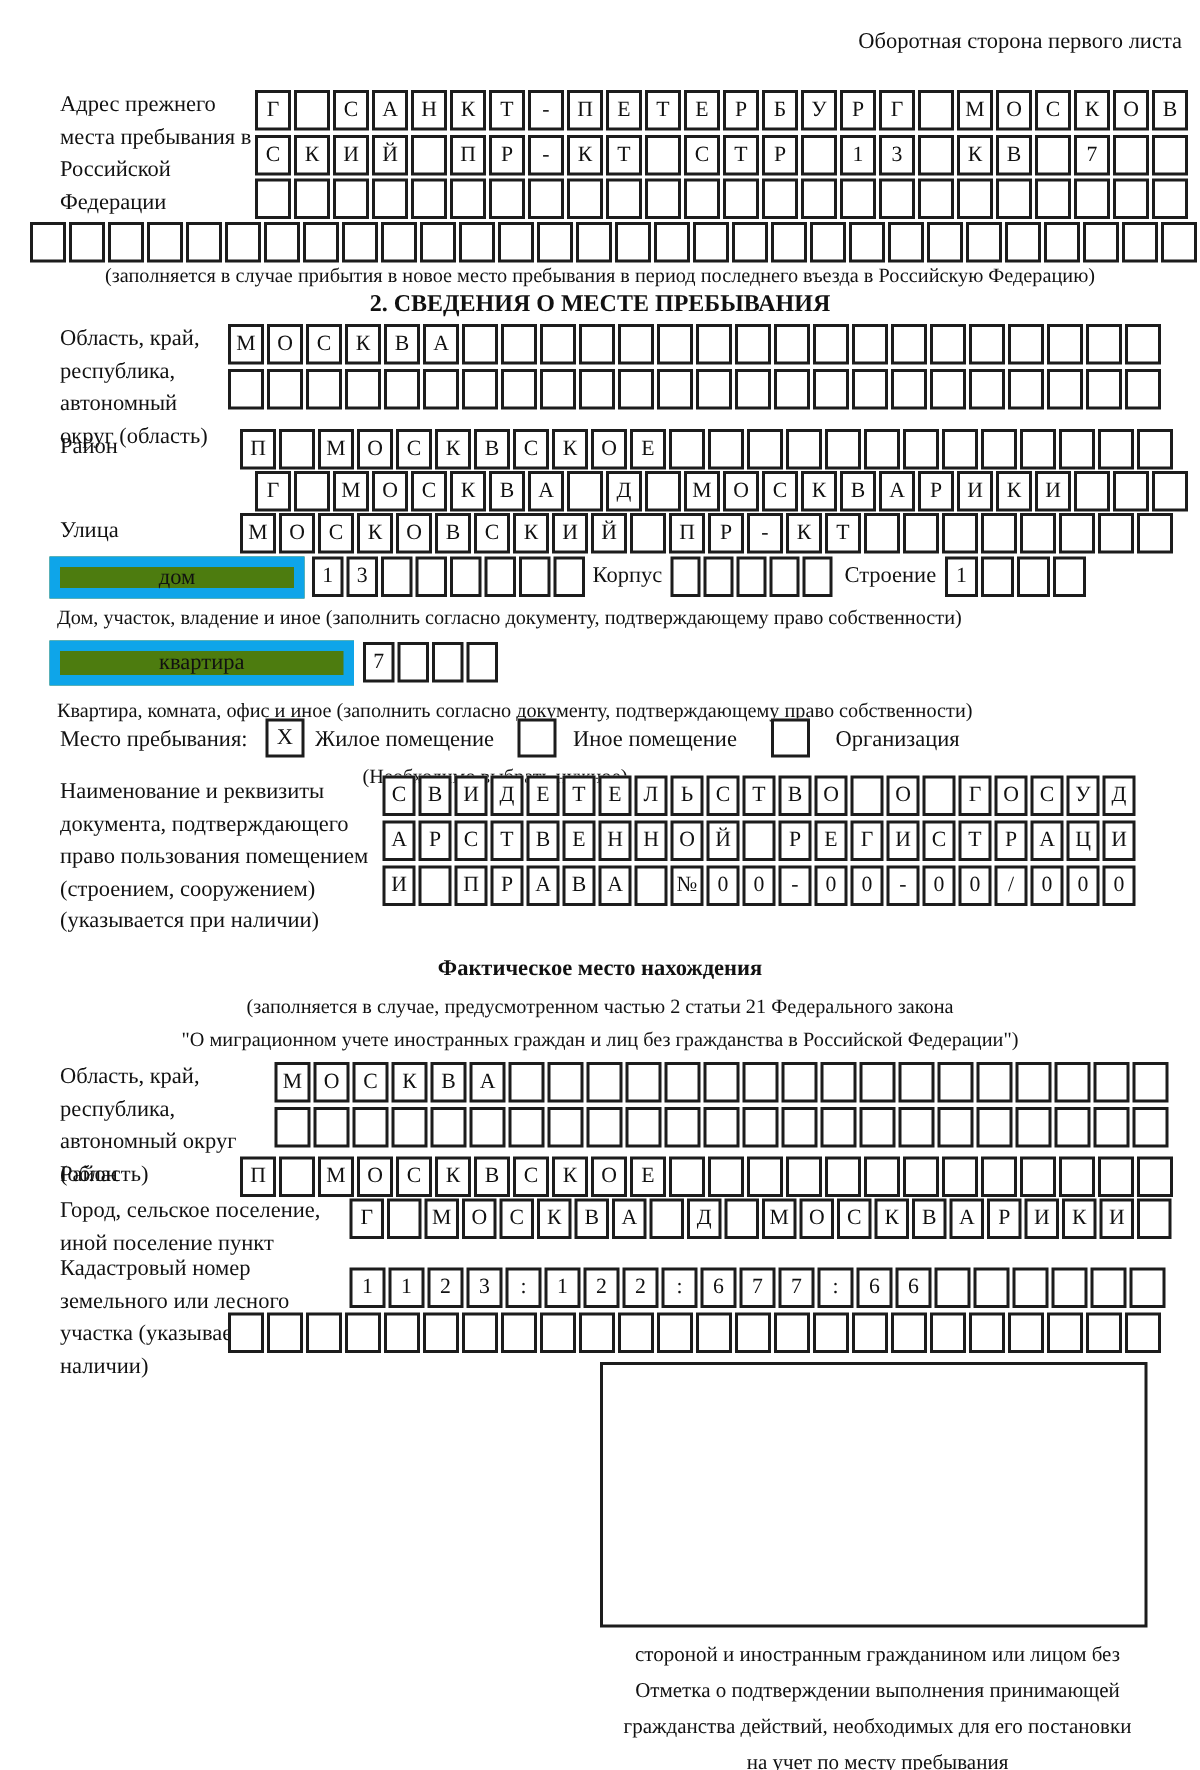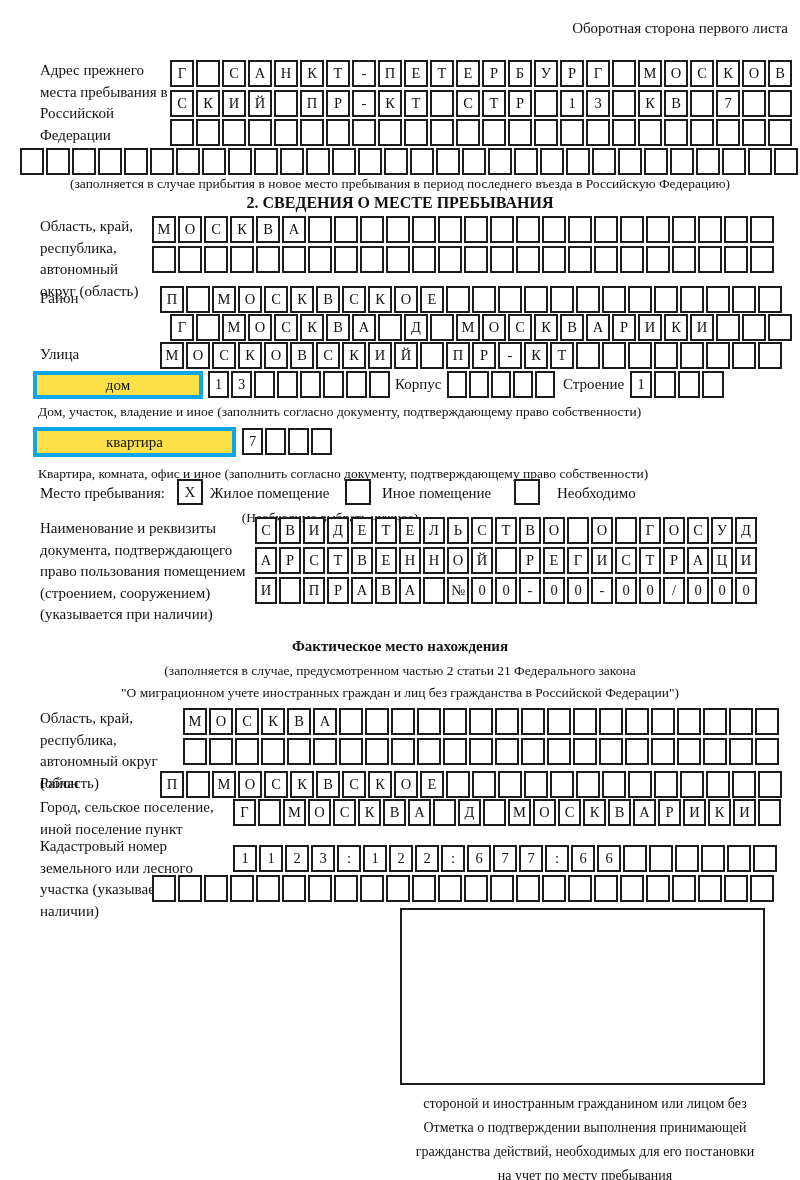--- a/index.html
+++ b/index.html
@@ -11,21 +11,21 @@
   .ttl{font-weight:bold;font-size:16px;text-align:center;width:800px;}
   .ctr{text-align:center;width:800px;}
   .cellrow{position:absolute;display:flex;}
   .cell{box-sizing:border-box;flex:none;width:24px;height:27px;margin-right:2px;
         border:2px solid #1c1c1c;display:inline-flex;align-items:center;justify-content:center;
         font-size:14.5px;background:#fff;}
   .p23 .cell{width:21px;}
   .p22 .cell{width:20px;}
   .p24s .cell{width:22px;}
   .p25 .cell{width:23px;}
-  .widebox{box-sizing:border-box;position:absolute;border:4px solid #0ea5e9;background:#fde047;
+  .widebox{box-sizing:border-box;position:absolute;border:7px solid #0ea5e9;background:#4d7c0f;
         display:flex;align-items:center;justify-content:center;font-size:15px;}
   .cb{box-sizing:border-box;position:absolute;width:26px;height:26px;border:2px solid #1c1c1c;
         display:flex;align-items:center;justify-content:center;font-size:15px;background:#fff;}
   .stampbox{box-sizing:border-box;position:absolute;border:2px solid #1c1c1c;background:#fff;}
   .stampline{font-size:14px;line-height:24px;text-align:center;}
 </style>
 </head>
 <body>
 
 <div class="page">
@@ -320,21 +320,21 @@
       <span class="cell"></span>
     </div>
   <div class="abs cap" style="top:466px;left:38px;">Квартира, комната, офис и иное (заполнить согласно документу, подтверждающему право собственности)</div>
 
   <div class="abs lbl" style="top:483px;left:40px;">Место пребывания:</div>
   <div class="cb" style="left:177px;top:479px;">X</div>
   <div class="abs lbl" style="top:483px;left:210px;">Жилое помещение</div>
   <div class="cb" style="left:345px;top:479px;"></div>
   <div class="abs lbl" style="top:483px;left:382px;">Иное помещение</div>
   <div class="cb" style="left:514px;top:479px;"></div>
-  <div class="abs lbl" style="top:483px;left:557px;">Необходимо</div>
+  <div class="abs lbl" style="top:483px;left:557px;">Организация</div>
   <div class="abs cap" style="top:510px;left:0;width:660px;text-align:center;">(Необходимо выбрать нужное)</div>
 
   <div class="abs lbl" style="top:518px;left:40px;width:208px;">Наименование и реквизиты документа, подтверждающего право пользования помещением (строением, сооружением) (указывается при наличии)</div>
   <div class="cellrow p24s" style="left:255px;top:517px;">
       <span class="cell">С</span>
       <span class="cell">В</span>
       <span class="cell">И</span>
       <span class="cell">Д</span>
       <span class="cell">Е</span>
       <span class="cell">Т</span>

